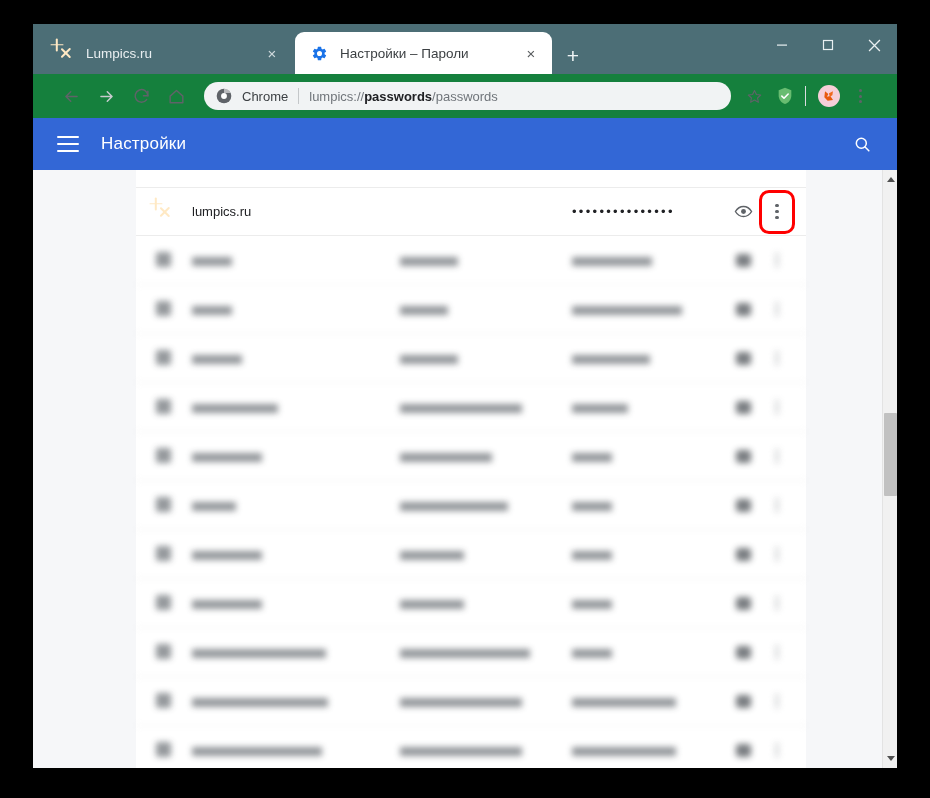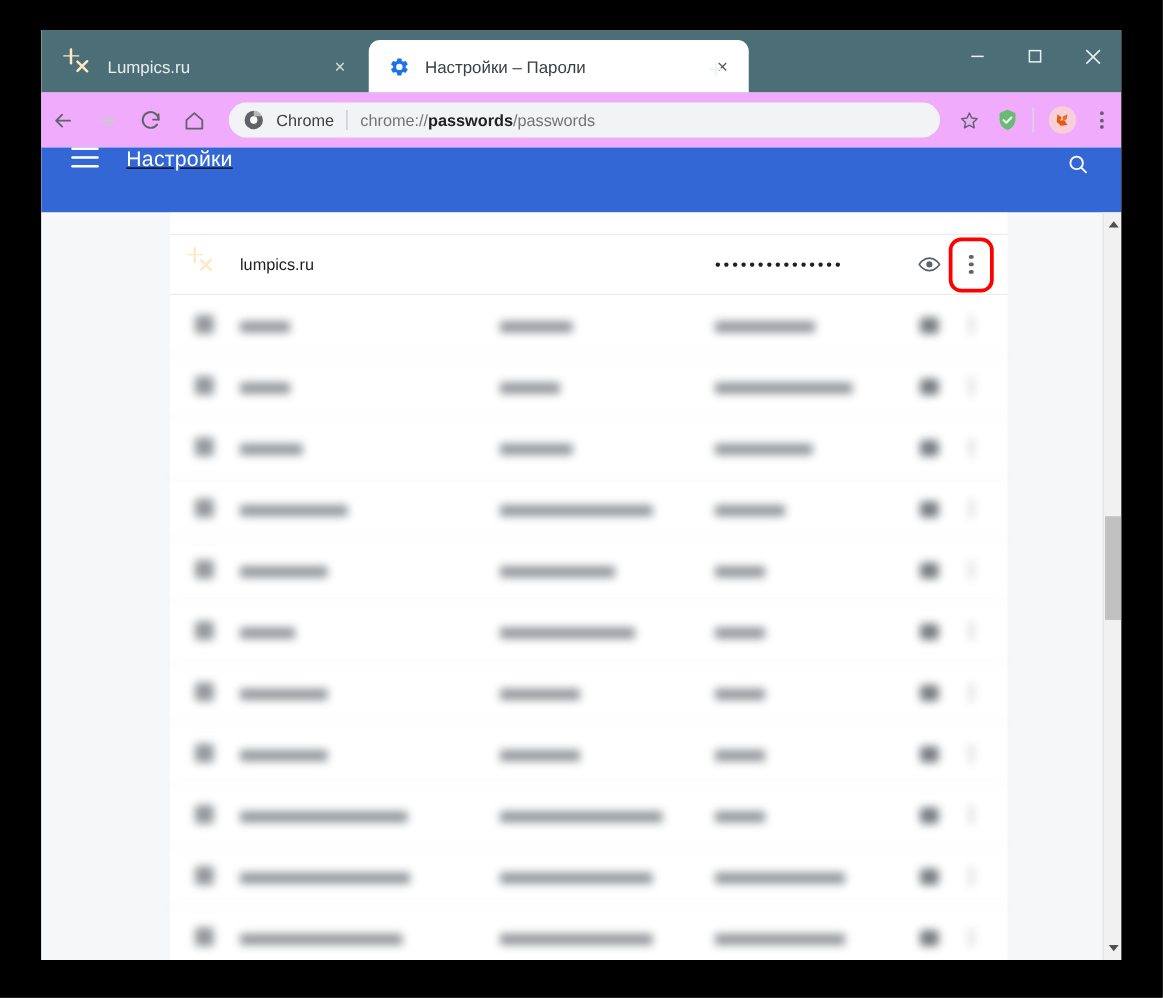--- a/index.html
+++ b/index.html
@@ -37,21 +37,21 @@
   .tab {
     position: absolute;
     top: 8px;
     height: 42px;
     display: flex;
     align-items: center;
     padding: 0 10px 0 16px;
     border-radius: 9px 9px 0 0;
   }
   .tab.inactive { left: 8px; width: 252px; color: #e8eef0; }
-  .tab.active   { left: 262px; width: 304px; background: #ffffff; color: #3c4043; }
+  .tab.active   { left: 262px; width: 257px; background: #ffffff; color: #3c4043; }
 
   .tab-favicon {
     width: 17px; height: 17px;
     flex: 0 0 17px;
     margin-right: 12px;
     position: relative;
   }
   .fav-orange {
     width: 17px; height: 17px;
     border-radius: 50%;
@@ -116,24 +116,24 @@
     display: flex; align-items: center; justify-content: center;
     color: #e9f0f1;
   }
   .wc svg { display: block; }
 
   
   .toolbar {
     position: absolute;
     left: 0; top: 50px;
     width: 864px; height: 44px;
-    background: #f0abfc;
+    background: #15803d;
     display: flex;
     align-items: center;
-    padding: 0 2px;
+    padding: 0 23px;
   }
   .nav-btn {
     width: 30px; height: 30px;
     margin-right: 5px;
     display: flex; align-items: center; justify-content: center;
     color: #5f6368;
     flex: 0 0 auto;
   }
   .nav-btn.disabled { color: #c8cbcf; }
 
@@ -203,23 +203,22 @@
     display: block;
   }
 
   
   .settings-bar {
     position: absolute;
     left: 0; top: 94px;
     width: 864px; height: 52px;
     background: #3367d6;
     display: flex;
-    align-items: flex-start;
+    align-items: center;
     padding: 0 22px 0 24px;
-    text-decoration: underline;
   }
   .hamburger {
     width: 22px; height: 16px;
     display: flex; flex-direction: column; justify-content: space-between;
     flex: 0 0 22px;
     margin-right: 22px;
   }
   .hamburger i { display: block; height: 2px; background: #ffffff; border-radius: 1px; }
   .settings-title {
     color: #ffffff;
@@ -438,21 +437,21 @@
     <div class="omnibox">
       <span class="omni-icon">
         <svg width="16" height="16" viewBox="0 0 24 24">
           <circle cx="12" cy="12" r="11" fill="#5f6368"></circle>
           <circle cx="12" cy="12" r="4.4" fill="#ffffff"></circle>
           <path d="M12 7.6h10.1A11 11 0 0 0 12 1z" fill="#ffffff" opacity=".55"></path>
         </svg>
       </span>
       <span class="omni-scheme">Chrome</span>
       <span class="omni-sep"></span>
-      <span class="omni-url"><span>chrome://</span><b>passwords</b><span>/passwords</span></span>
+      <span class="omni-url"><span>lumpics://</span><b>passwords</b><span>/passwords</span></span>
     </div>
 
     <div class="tb-icon">
       <svg width="17" height="17" viewBox="0 0 24 24" fill="none" stroke="#5f6368" stroke-width="1.6" stroke-linejoin="round">
             <path d="M12 3.5l2.7 5.6 6.1.8-4.5 4.2 1.2 6-5.5-3-5.5 3 1.2-6L3.2 9.9l6.1-.8z"></path>
           </svg>
     </div>
     <div class="tb-icon">
       <svg width="20" height="20" viewBox="0 0 24 24">
         <path d="M12 2.2l7.6 3v6.1c0 4.7-3.2 8.9-7.6 10.4-4.4-1.5-7.6-5.7-7.6-10.4V5.2z" fill="#68bc71"></path>

